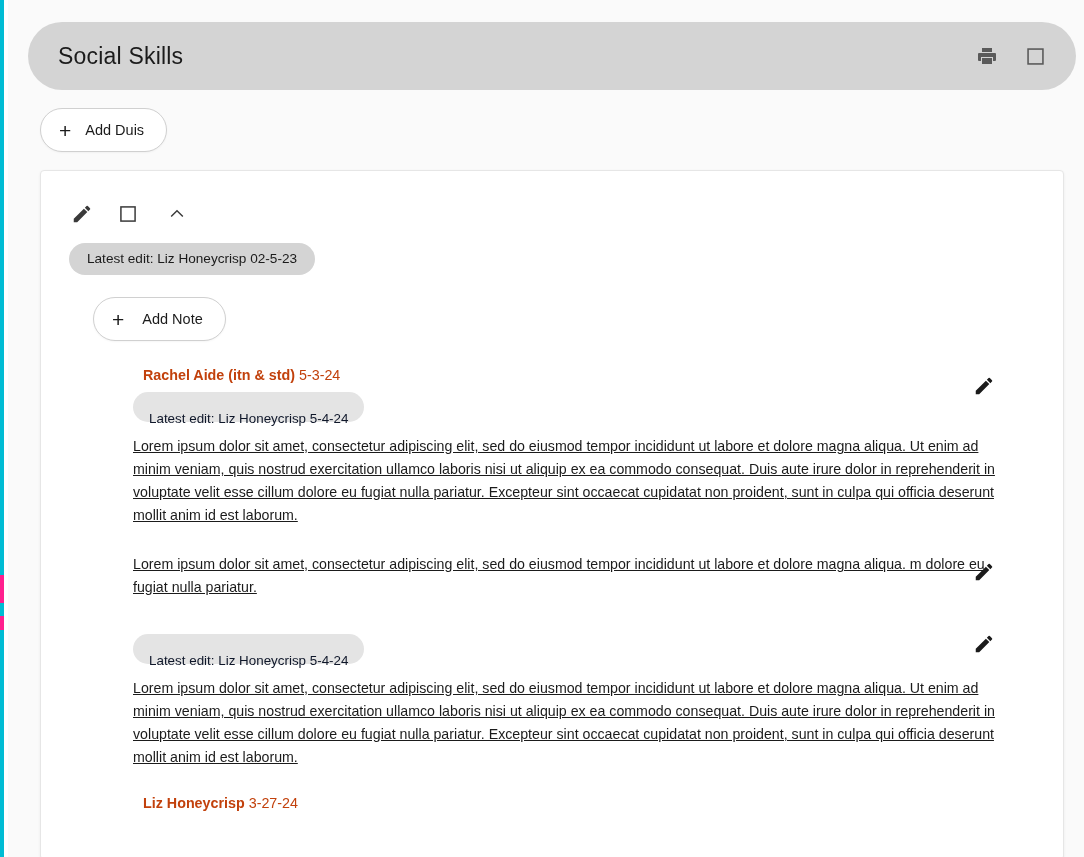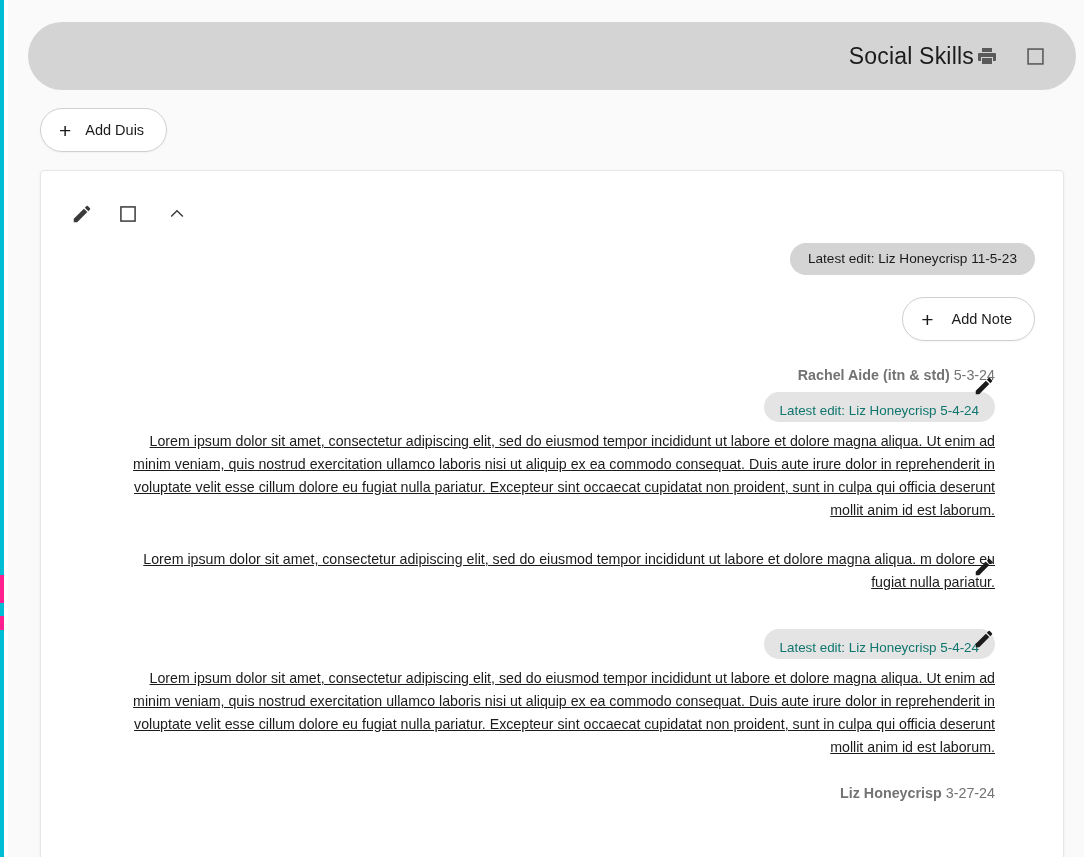--- a/index.html
+++ b/index.html
@@ -10,21 +10,20 @@
     height: 857px;
     background: #ffffff;
     font-family: "Liberation Sans", sans-serif;
     overflow: hidden;
   }
   .page {
     position: relative;
     width: 1022px;
     height: 857px;
     background: #ffffff;
-    text-align: right;
   }
 
   
   .left-rail {
     position: absolute;
     left: 0; top: 0;
     width: 4px; height: 857px;
     background: #00bcd4;
   }
   .left-rail-pink-1 {
@@ -176,33 +175,34 @@
     margin-top: 26px;
     padding-left: 64px;
     padding-right: 40px;
   }
   .note {
     position: relative;
     margin-bottom: 26px;
   }
   .note-head {
     font-size: 14.3px;
-    color: #737373;
+    color: #c2410c;
+    margin-left: 10px;
   }
   .note-head .author { font-weight: bold; }
   .note-head .date { font-weight: normal; }
   .note-edit-tag {
     display: inline-block;
     margin-top: 9px;
     height: 30px;
     line-height: 30px;
-    padding: 4px 16px;
+    padding: 12px 16px;
     border-radius: 15px;
     background: #e4e4e4;
-    color: #0f766e;
+    color: #0f172a;
     font-size: 13.4px;
   }
   .note-body {
     margin-top: 8px;
     font-size: 14.2px;
     line-height: 1.62;
     color: #1b1b1b;
     max-width: 886px;
     text-decoration: underline;
   }
@@ -262,21 +262,21 @@
             </svg>
           </div>
           <div class="icon-btn chev">
             <svg width="20" height="20" viewBox="0 0 24 24" fill="none" stroke="#3a3a3a" stroke-width="1.7">
               <polyline points="5,15 12,8 19,15"></polyline>
             </svg>
           </div>
         </div>
       </div>
 
-      <div class="edit-tag">Latest edit: Liz Honeycrisp 11-5-23</div>
+      <div class="edit-tag">Latest edit: Liz Honeycrisp 02-5-23</div>
 
       <div>
         <div class="pill-btn add-note">
           <span class="plus">+</span>
           <span>Add Note</span>
         </div>
       </div>
 
       <div class="notes">
 

